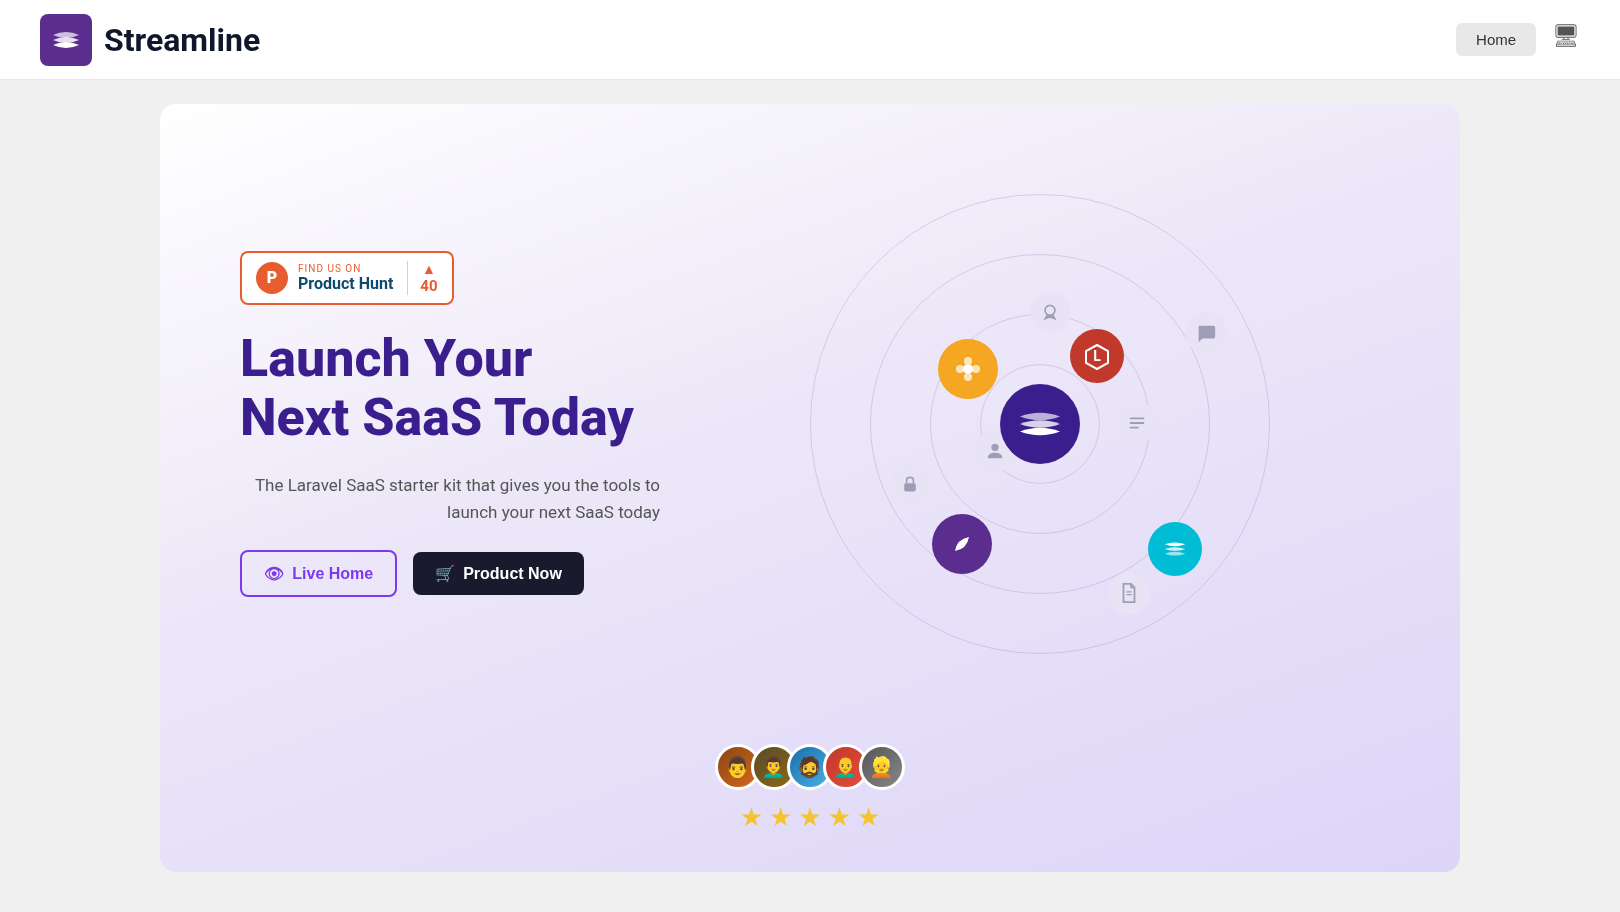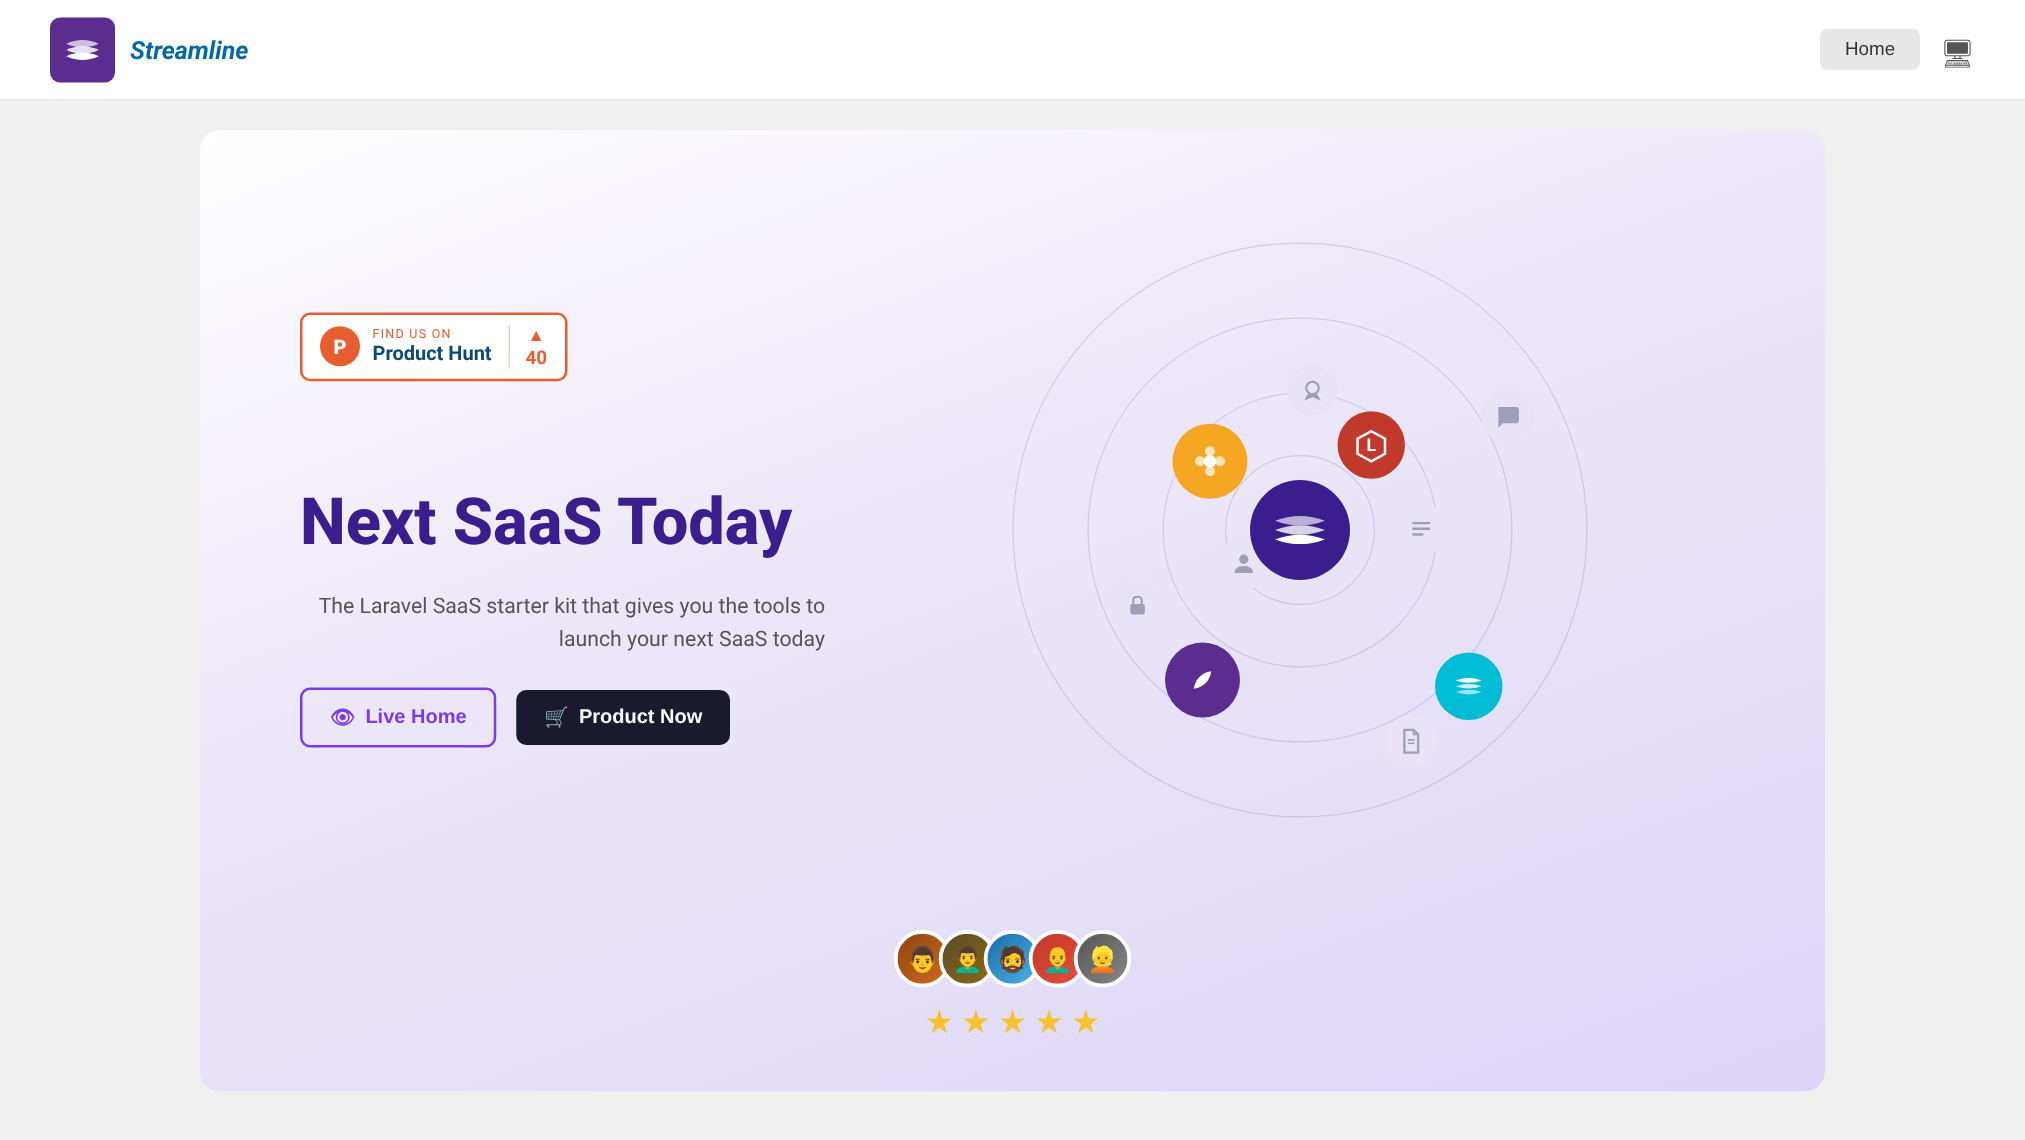--- a/index.html
+++ b/index.html
@@ -33,28 +33,27 @@
       border-radius: 8px;
       display: flex;
       align-items: center;
       justify-content: center;
     }
     .logo-icon svg {
       width: 34px;
       height: 34px;
     }
     .logo-text {
-      font-size: 20px;
+      font-size: 32px;
       font-weight: 700;
-      color: #0369a1;
-      font-style: italic;
+      color: #0f172a;
     }
     .nav-right {
       display: flex;
-      align-items: flex-end;
+      align-items: flex-start;
       gap: 16px;
     }
     .nav-home-btn {
       background: #e8e8e8;
       border: none;
       border-radius: 6px;
       padding: 8px 20px;
       font-size: 15px;
       color: #333;
       cursor: pointer;
@@ -332,21 +331,21 @@
             <span class="ph-find">FIND US ON</span>
             <span class="ph-name">Product Hunt</span>
           </div>
           <div class="ph-score">
             <span class="ph-arrow">▲</span>
             <span class="ph-num">40</span>
           </div>
         </div>
 
         <h1 class="hero-title">
-          <br>
+          <span>Launch Your</span><br>
           <span>Next SaaS Today</span>
         </h1>
 
         <p class="hero-subtitle">The Laravel SaaS starter kit that gives you the tools to launch your next SaaS today</p>
 
         <div class="hero-buttons">
           <button class="btn-demo">
             <span>👁</span>
             <span>Live Home</span>
           </button>

